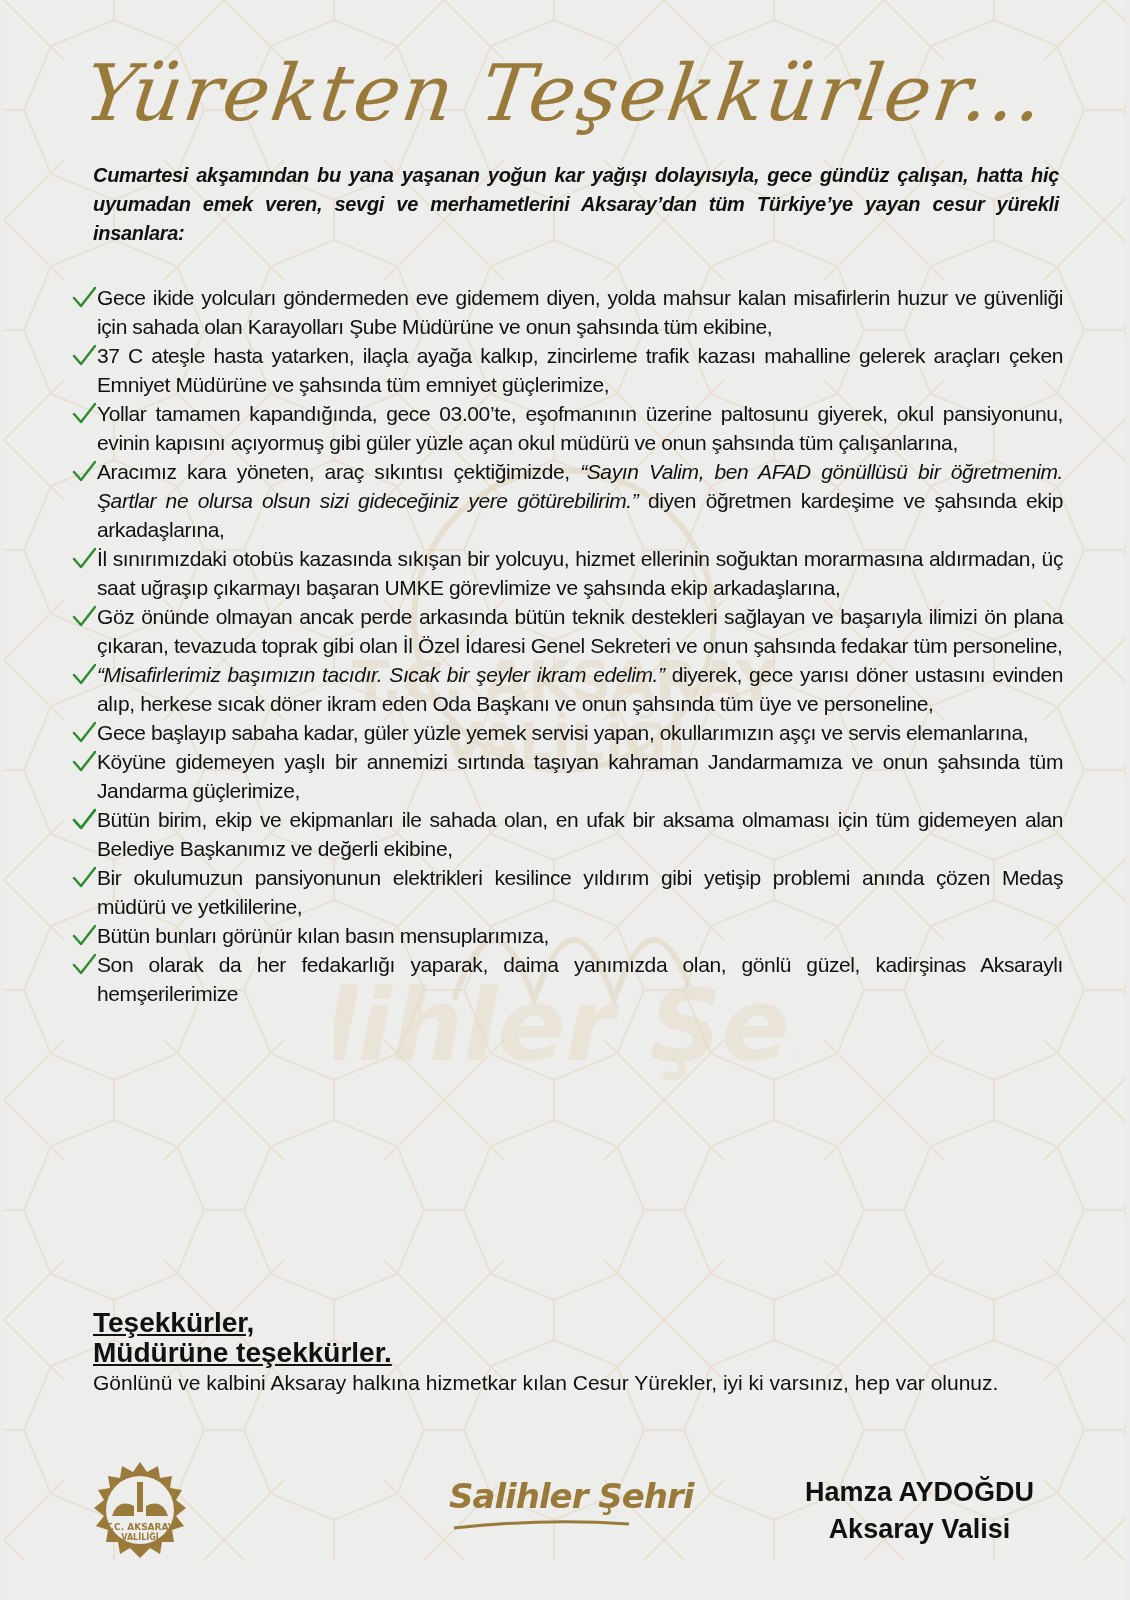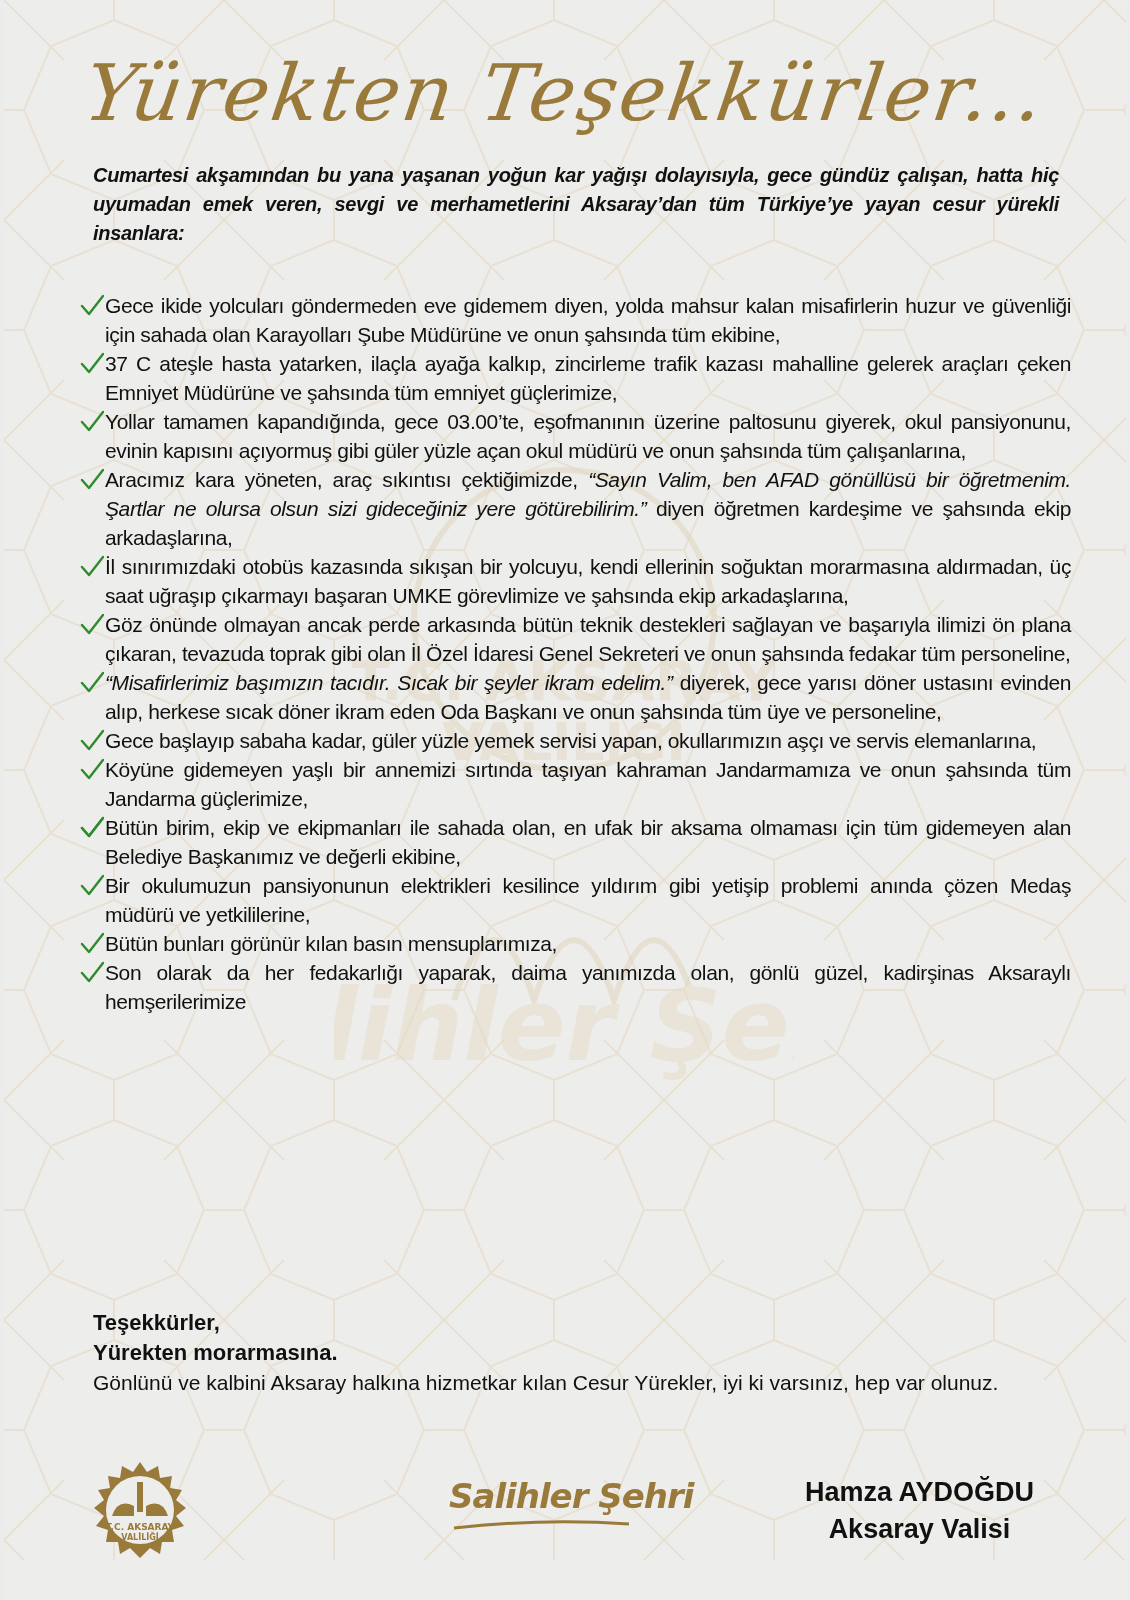--- a/index.html
+++ b/index.html
@@ -25,33 +25,33 @@
     font-size: 78px; color: #9a7a3a; letter-spacing: 2px; z-index: 2;
     transform: skewX(-8deg);
   }
   .intro {
     position: absolute; left: 89px; width: 966px; top: 161px;
     font-weight: bold; font-style: italic; font-size: 20px; line-height: 29px;
     z-index: 2; text-align: justify; letter-spacing: -0.3px;
   }
   .list {
     position: absolute; left: 89px; width: 966px; top: 279px;
-    list-style: none; margin: 12px; padding: 0; z-index: 2;
+    list-style: none; margin: 4px; padding: 0; z-index: 2;
     font-size: 21px; line-height: 29px; letter-spacing: -0.4px;
   }
   .list li { position: relative; text-align: justify; text-align-last: left; }
   .check {
     position: absolute; left: -25px; top: 2px; width: 24px; height: 24px;
   }
   .list em { font-style: italic; }
   .closing {
     position: absolute; left: 89px; width: 966px; top: 1308px; z-index: 2;
     font-size: 21px; line-height: 30px;
   }
-  .closing .b { font-weight: bold; font-size: 22px; }
+  .closing .b { font-weight: bold; font-size: 28px; text-decoration: underline; }
   .footer-logo { position: absolute; left: 86px; top: 1460px; width: 100px; height: 100px; z-index: 2; }
   .slogan {
     position: absolute; left: 445px; top: 1476px; z-index: 2;
     font-family: "DejaVu Sans", sans-serif; font-style: italic; font-weight: bold;
     color: #9a7a3a; font-size: 34px; letter-spacing: -1px;
   }
   .slogan-swoosh { position: absolute; left: 440px; top: 1518px; z-index: 2; }
   .signature {
     position: absolute; right: 92px; top: 1474px; text-align: center; z-index: 2;
     font-weight: bold; font-size: 27px; line-height: 37px;
@@ -121,21 +121,21 @@
     <svg class="check" viewBox="0 0 24 24">
       <path d="M2 13 L9 21 L23 3" stroke="#2e8b2e" stroke-width="2.4" fill="none" stroke-linecap="round" stroke-linejoin="round"></path>
     </svg>
     <span class="pre">Aracımız kara yöneten, araç sıkıntısı çektiğimizde, </span><em class="quote">“Sayın Valim, ben AFAD gönüllüsü bir öğretmenim. Şartlar ne olursa olsun sizi gideceğiniz yere götürebilirim.”</em><span class="txt"> diyen öğretmen kardeşime ve şahsında ekip arkadaşlarına,</span>
   </li>
 
   <li>
     <svg class="check" viewBox="0 0 24 24">
       <path d="M2 13 L9 21 L23 3" stroke="#2e8b2e" stroke-width="2.4" fill="none" stroke-linecap="round" stroke-linejoin="round"></path>
     </svg>
-    <span class="pre"></span><em class="quote"></em><span class="txt">İl sınırımızdaki otobüs kazasında sıkışan bir yolcuyu, kendi ellerinin soğuktan morarmasına aldırmadan, üç saat uğraşıp çıkarmayı başaran UMKE görevlimize ve şahsında ekip arkadaşlarına,</span>
+    <span class="pre"></span><em class="quote"></em><span class="txt">İl sınırımızdaki otobüs kazasında sıkışan bir yolcuyu, hizmet ellerinin soğuktan morarmasına aldırmadan, üç saat uğraşıp çıkarmayı başaran UMKE görevlimize ve şahsında ekip arkadaşlarına,</span>
   </li>
 
   <li>
     <svg class="check" viewBox="0 0 24 24">
       <path d="M2 13 L9 21 L23 3" stroke="#2e8b2e" stroke-width="2.4" fill="none" stroke-linecap="round" stroke-linejoin="round"></path>
     </svg>
     <span class="pre"></span><em class="quote"></em><span class="txt">Göz önünde olmayan ancak perde arkasında bütün teknik destekleri sağlayan ve başarıyla ilimizi ön plana çıkaran, tevazuda toprak gibi olan İl Özel İdaresi Genel Sekreteri ve onun şahsında fedakar tüm personeline,</span>
   </li>
 
   <li>
@@ -192,21 +192,21 @@
   <li>
     <svg class="check" viewBox="0 0 24 24">
       <path d="M2 13 L9 21 L23 3" stroke="#2e8b2e" stroke-width="2.4" fill="none" stroke-linecap="round" stroke-linejoin="round"></path>
     </svg>
     <span class="pre"></span><em class="quote"></em><span class="txt">Son olarak da her fedakarlığı yaparak, daima yanımızda olan, gönlü güzel, kadirşinas Aksaraylı hemşerilerimize</span>
   </li>
 </ul>
 
   <div class="closing">
     <div class="b">Teşekkürler,</div>
-    <div class="b">Yürekten morarmasına.</div>
+    <div class="b">Müdürüne teşekkürler.</div>
     <div>Gönlünü ve kalbini Aksaray halkına hizmetkar kılan Cesur Yürekler, iyi ki varsınız, hep var olunuz.</div>
   </div>
 
   <svg class="footer-logo" viewBox="0 0 100 100">
     <g fill="#9a7a3a">
       <polygon points="50,2 57,12 68,6 70,18 82,16 80,28 92,30 86,40 96,48 86,56 94,66 82,70 84,82 72,82 70,94 60,88 50,98 40,88 30,94 28,82 16,82 18,70 6,66 14,56 4,48 14,40 8,30 20,28 18,16 30,18 32,6 43,12"></polygon>
     </g>
     <circle cx="50" cy="50" r="34" fill="#ededec"></circle>
     <g fill="#9a7a3a">
       <rect x="47" y="22" width="6" height="30"></rect>

